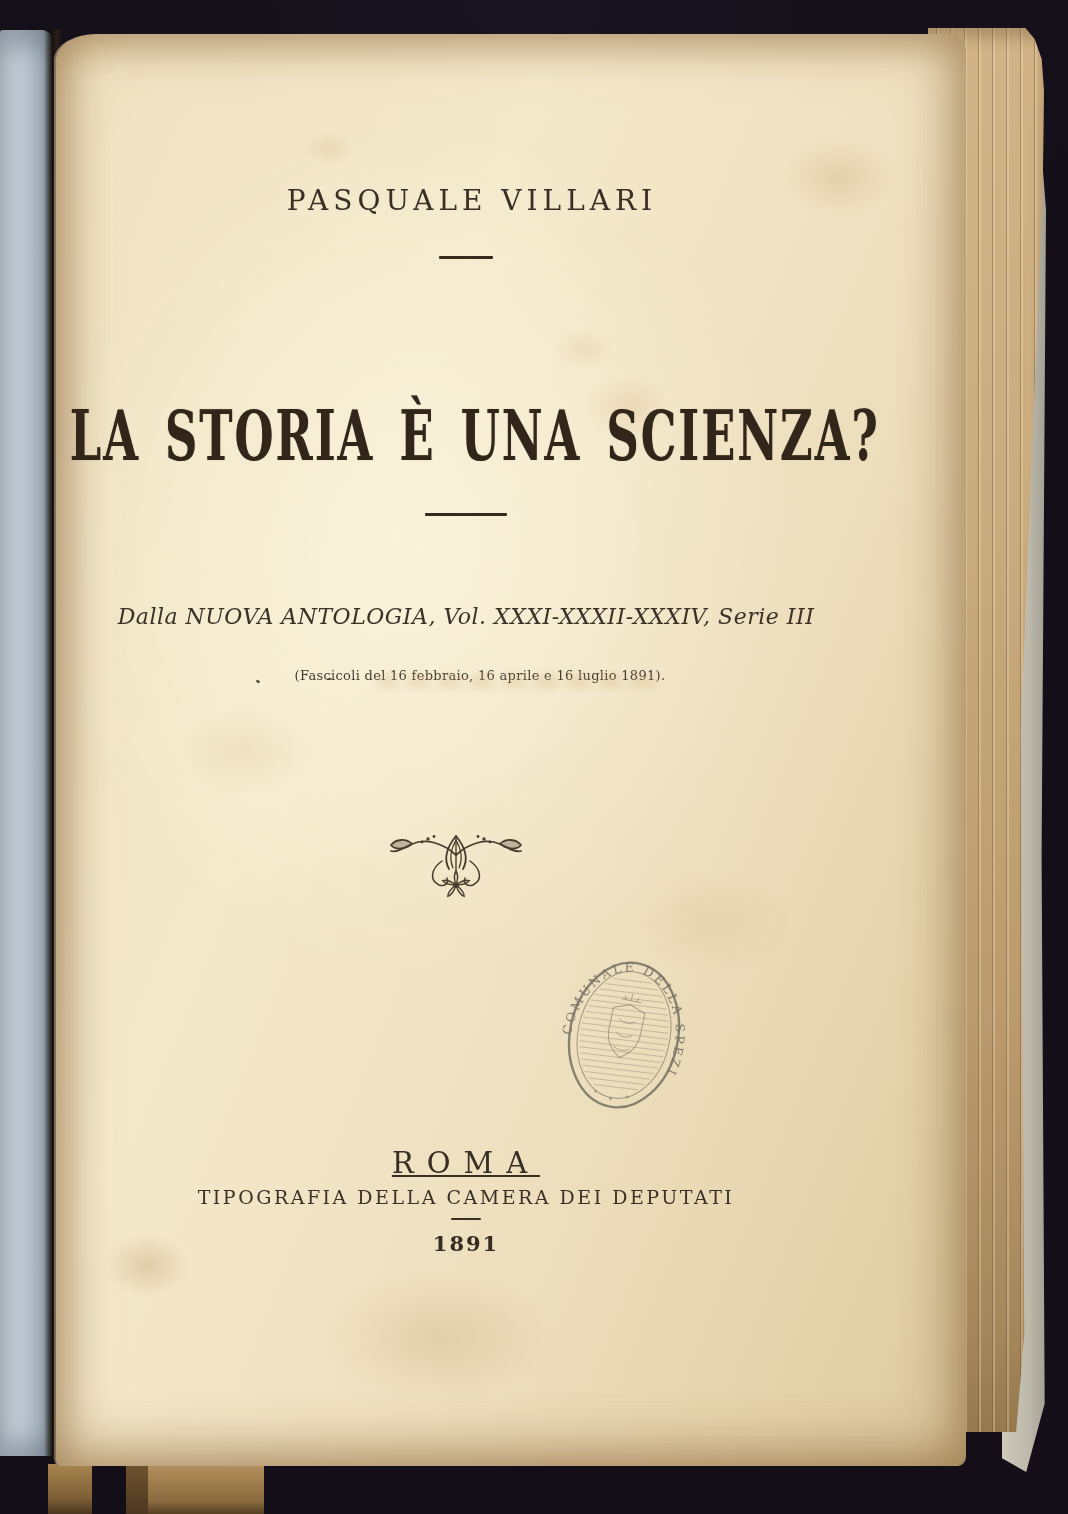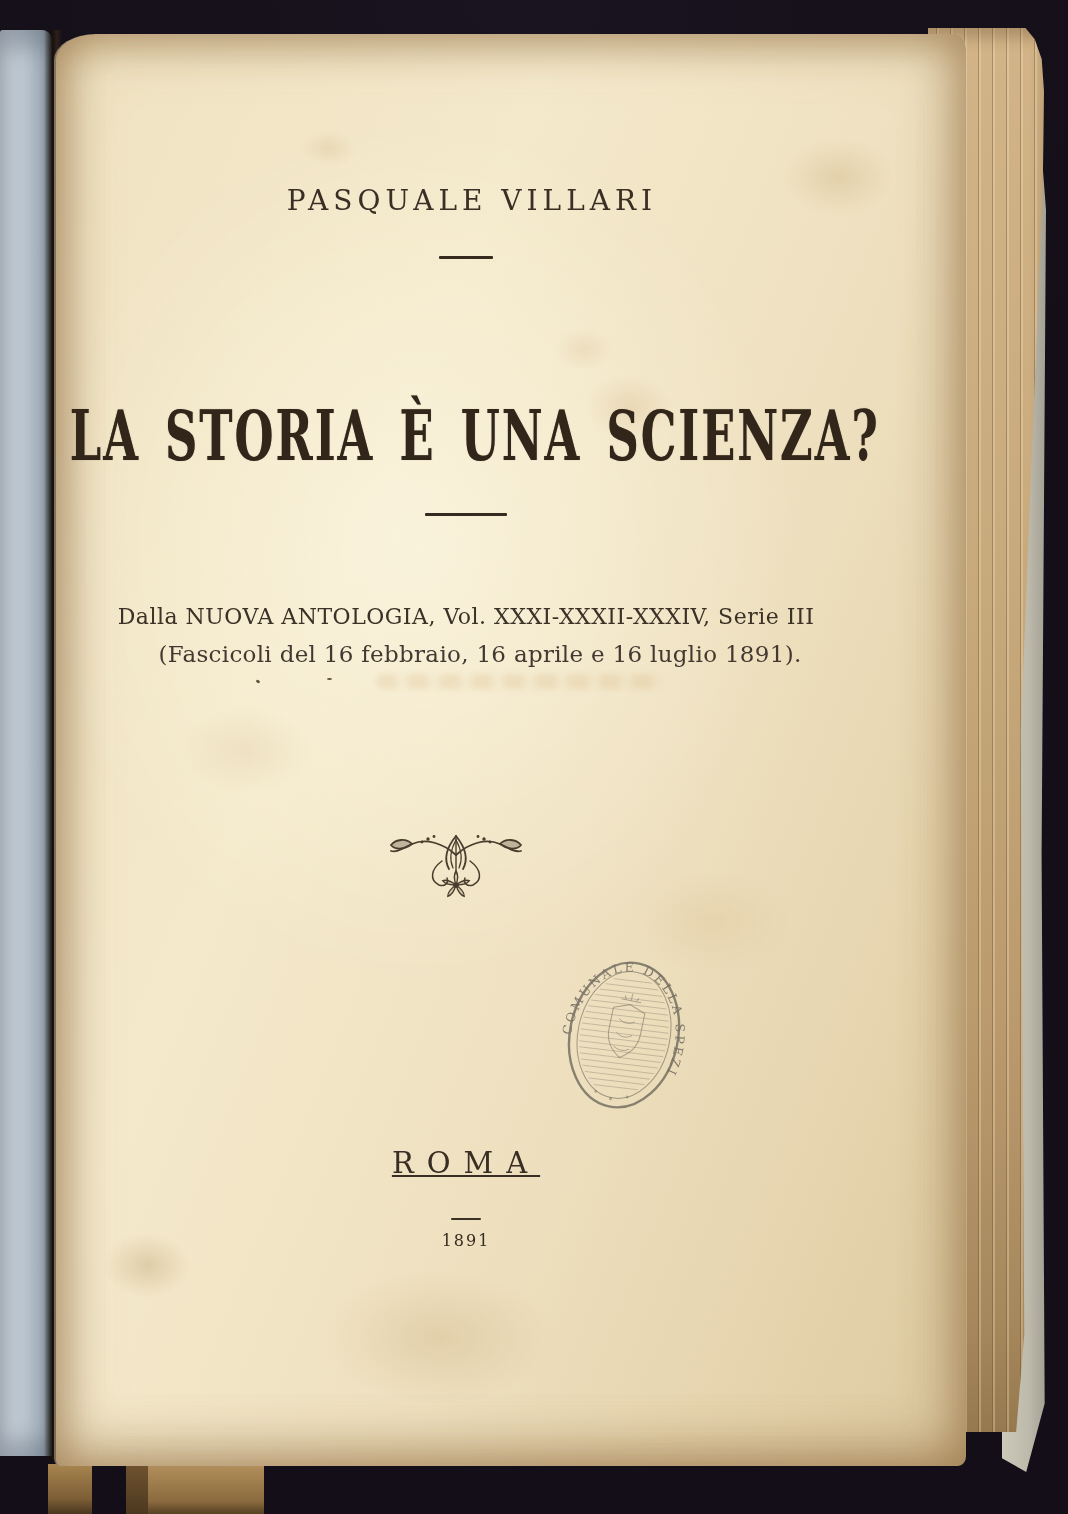--- a/index.html
+++ b/index.html
@@ -131,22 +131,22 @@
     color: #312619;
     white-space: nowrap;
   }
   .title-inner {
     display: inline-block;
     transform: scaleX(.64);
     transform-origin: 50% 50%;
     text-shadow: 0 0 1px rgba(49,38,25,.5);
   }
 
-  .source-line   { top: 570px; font-size: 22px; letter-spacing: .5px; color: #3b3126; }
-  .source-detail { top: 607px; font-size: 23px; letter-spacing: .3px; color: #433931; padding-left: 28px; }
+  .source-line   { top: 570px; font-size: 22px; letter-spacing: .5px; color: #3b3126; font-style: italic; }
+  .source-detail { top: 634px; font-size: 13px; letter-spacing: .3px; color: #433931; padding-left: 28px; }
 
   
   .ghost {
     position: absolute;
     left: 320px; top: 640px;
     width: 288px; height: 15px;
     background: repeating-linear-gradient(90deg,
       rgba(207,172,118,.5) 0 20px,
       rgba(207,172,118,.15) 20px 32px);
     border-radius: 8px;
@@ -162,21 +162,21 @@
 
   .stamp {
     position: absolute;
     left: 478px; top: 906px;
     transform: rotate(12deg);
     opacity: .78;
   }
 
   .imprint-city    { top: 1112px; font-size: 29px; letter-spacing: 13px; color: #382e23; text-decoration: underline; }
   .imprint-printer { top: 1152px; font-size: 19px; letter-spacing: 2.5px; color: #3b3126; }
-  .imprint-year    { top: 1197px; font-size: 16px; font-weight: normal; letter-spacing: 2px; color: #362c21; }
+  .imprint-year    { top: 1197px; font-size: 21px; font-weight: bold; letter-spacing: 2px; color: #362c21; }
 </style>
 </head>
 <body>
 
 <div class="stage">
 
   <div class="facing-page"></div>
   <div class="cover-sheet"></div>
   <div class="fore-edge"></div>
   <div class="spine-tab a"></div>
@@ -258,20 +258,21 @@
         <textPath href="#stamp-arc" startOffset="9%">COMUNALE DELLA SPEZIA</textPath>
       </text>
       <g fill="#56524a" opacity=".5">
         <circle cx="74" cy="156" r="1.4"></circle>
           <circle cx="90" cy="160" r="1.6"></circle>
           <circle cx="106" cy="155" r="1.4"></circle>
       </g>
     </svg>
 
     <div class="centered imprint-city">ROMA</div>
+    <div class="centered imprint-printer">TIPOGRAFIA DELLA CAMERA DEI DEPUTATI</div>
 
     <div class="centered rule-wrap-imprint">
       <div class="rule rule-imprint"></div>
     </div>
 
     <div class="centered imprint-year">1891</div>
 
   </div>
 </div>
 

